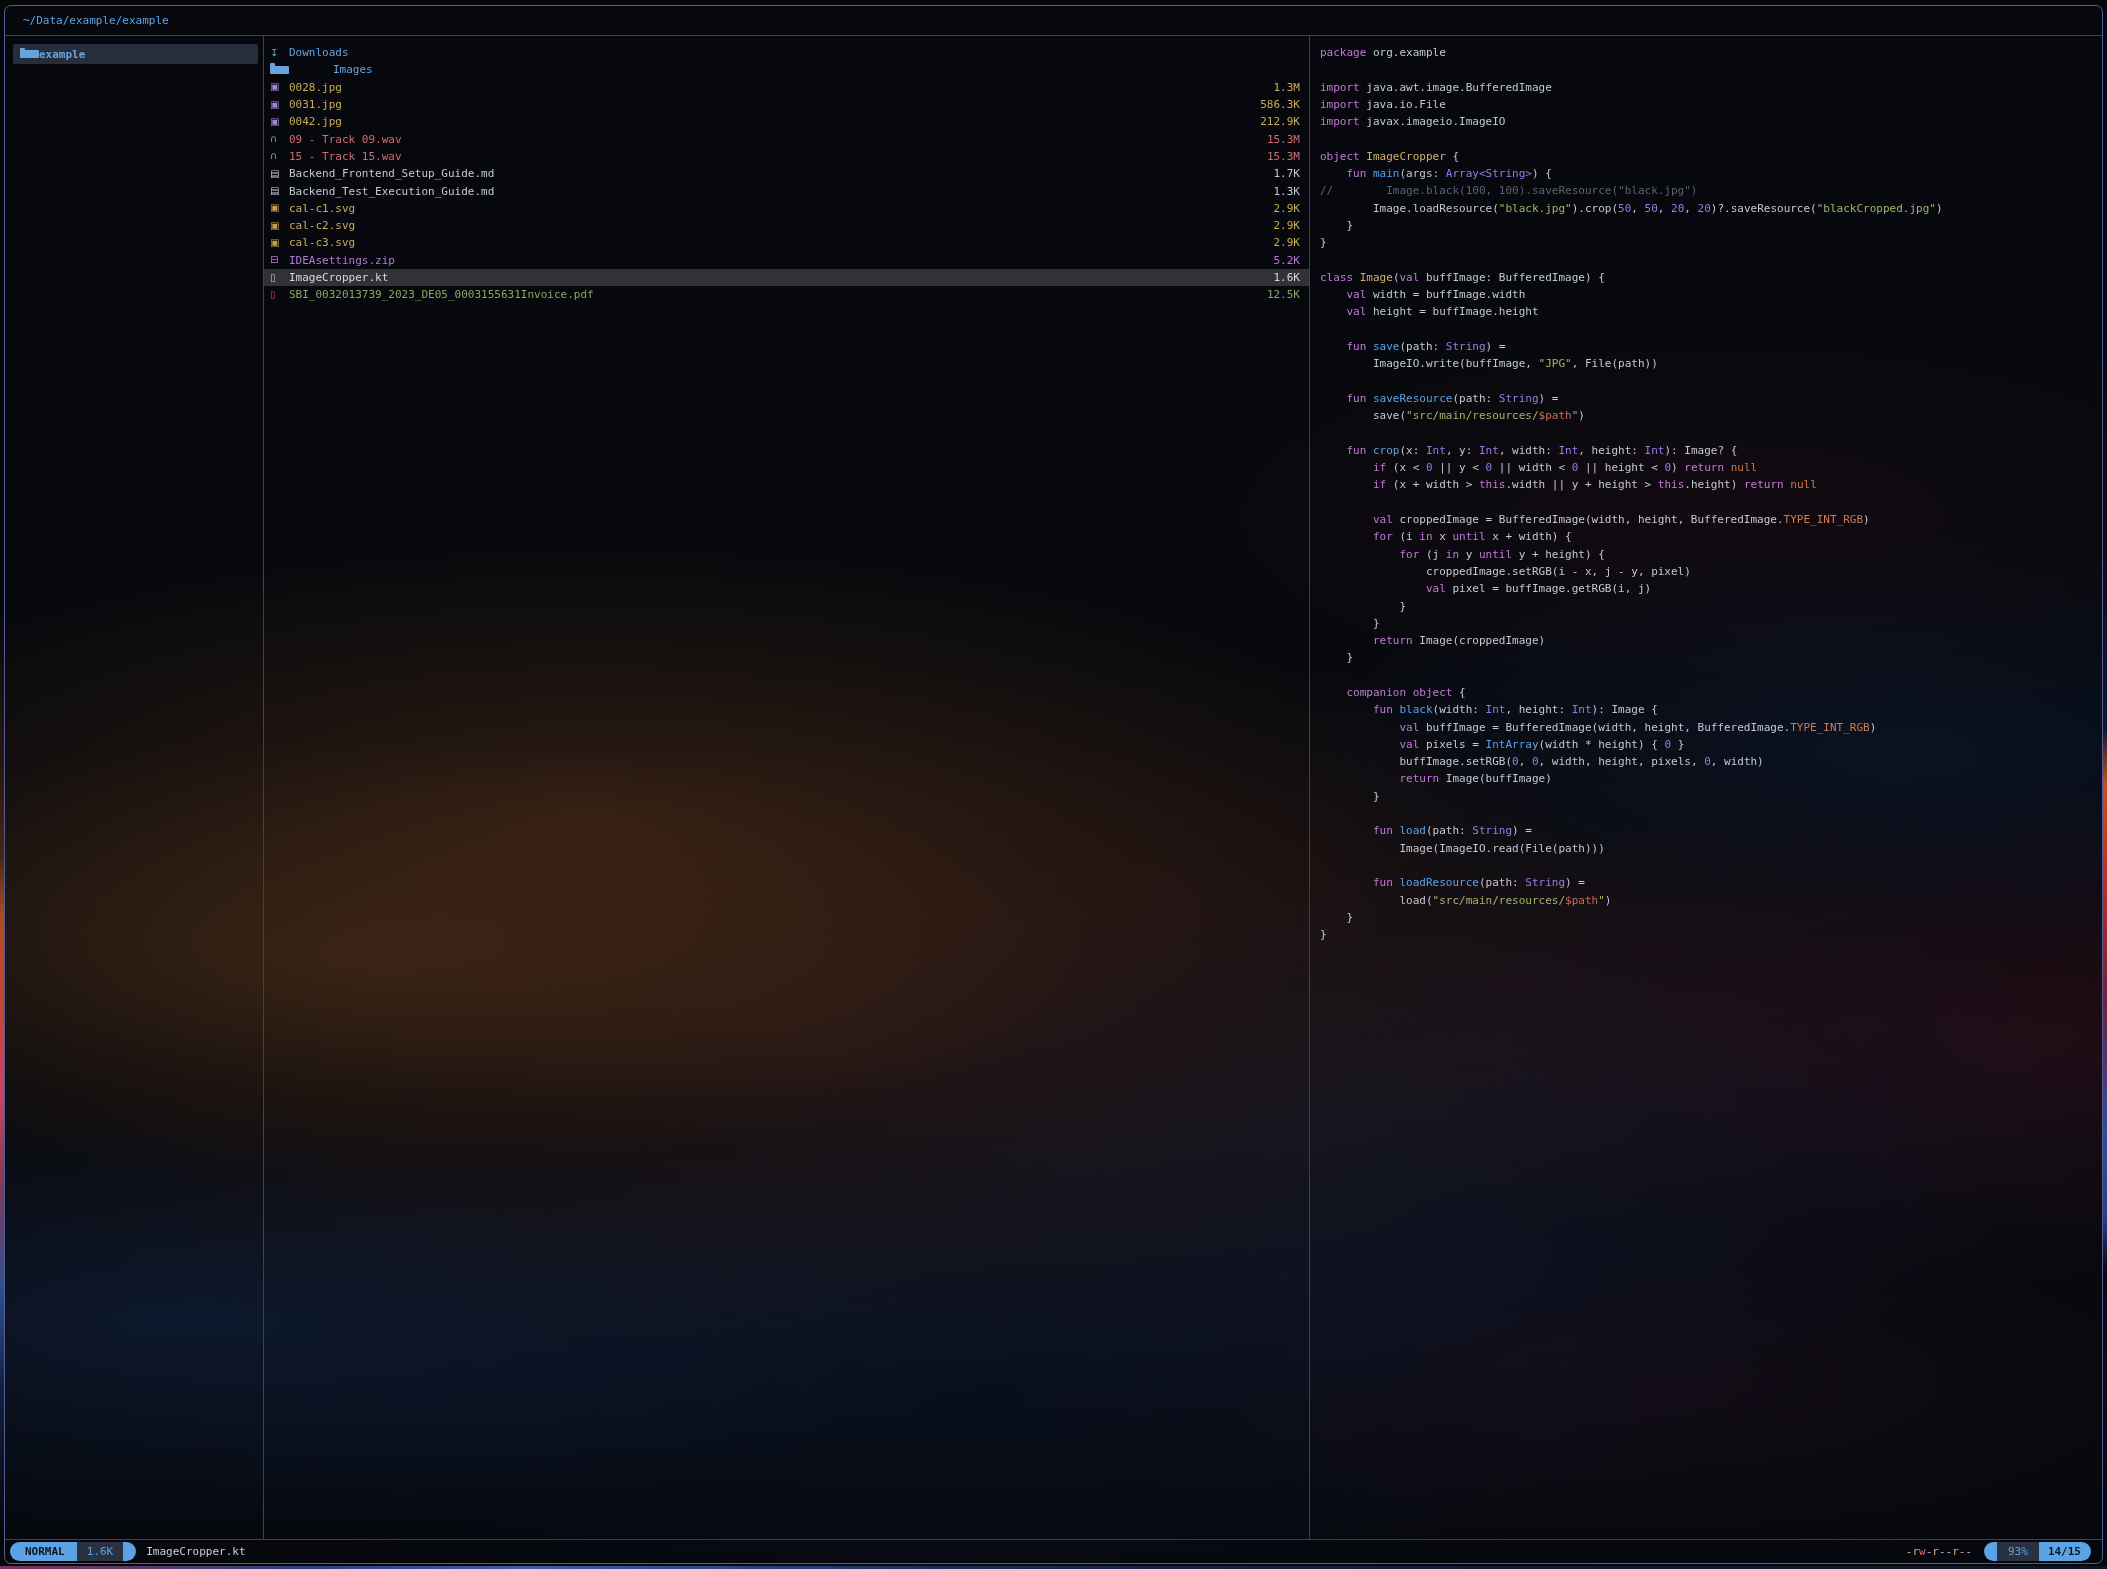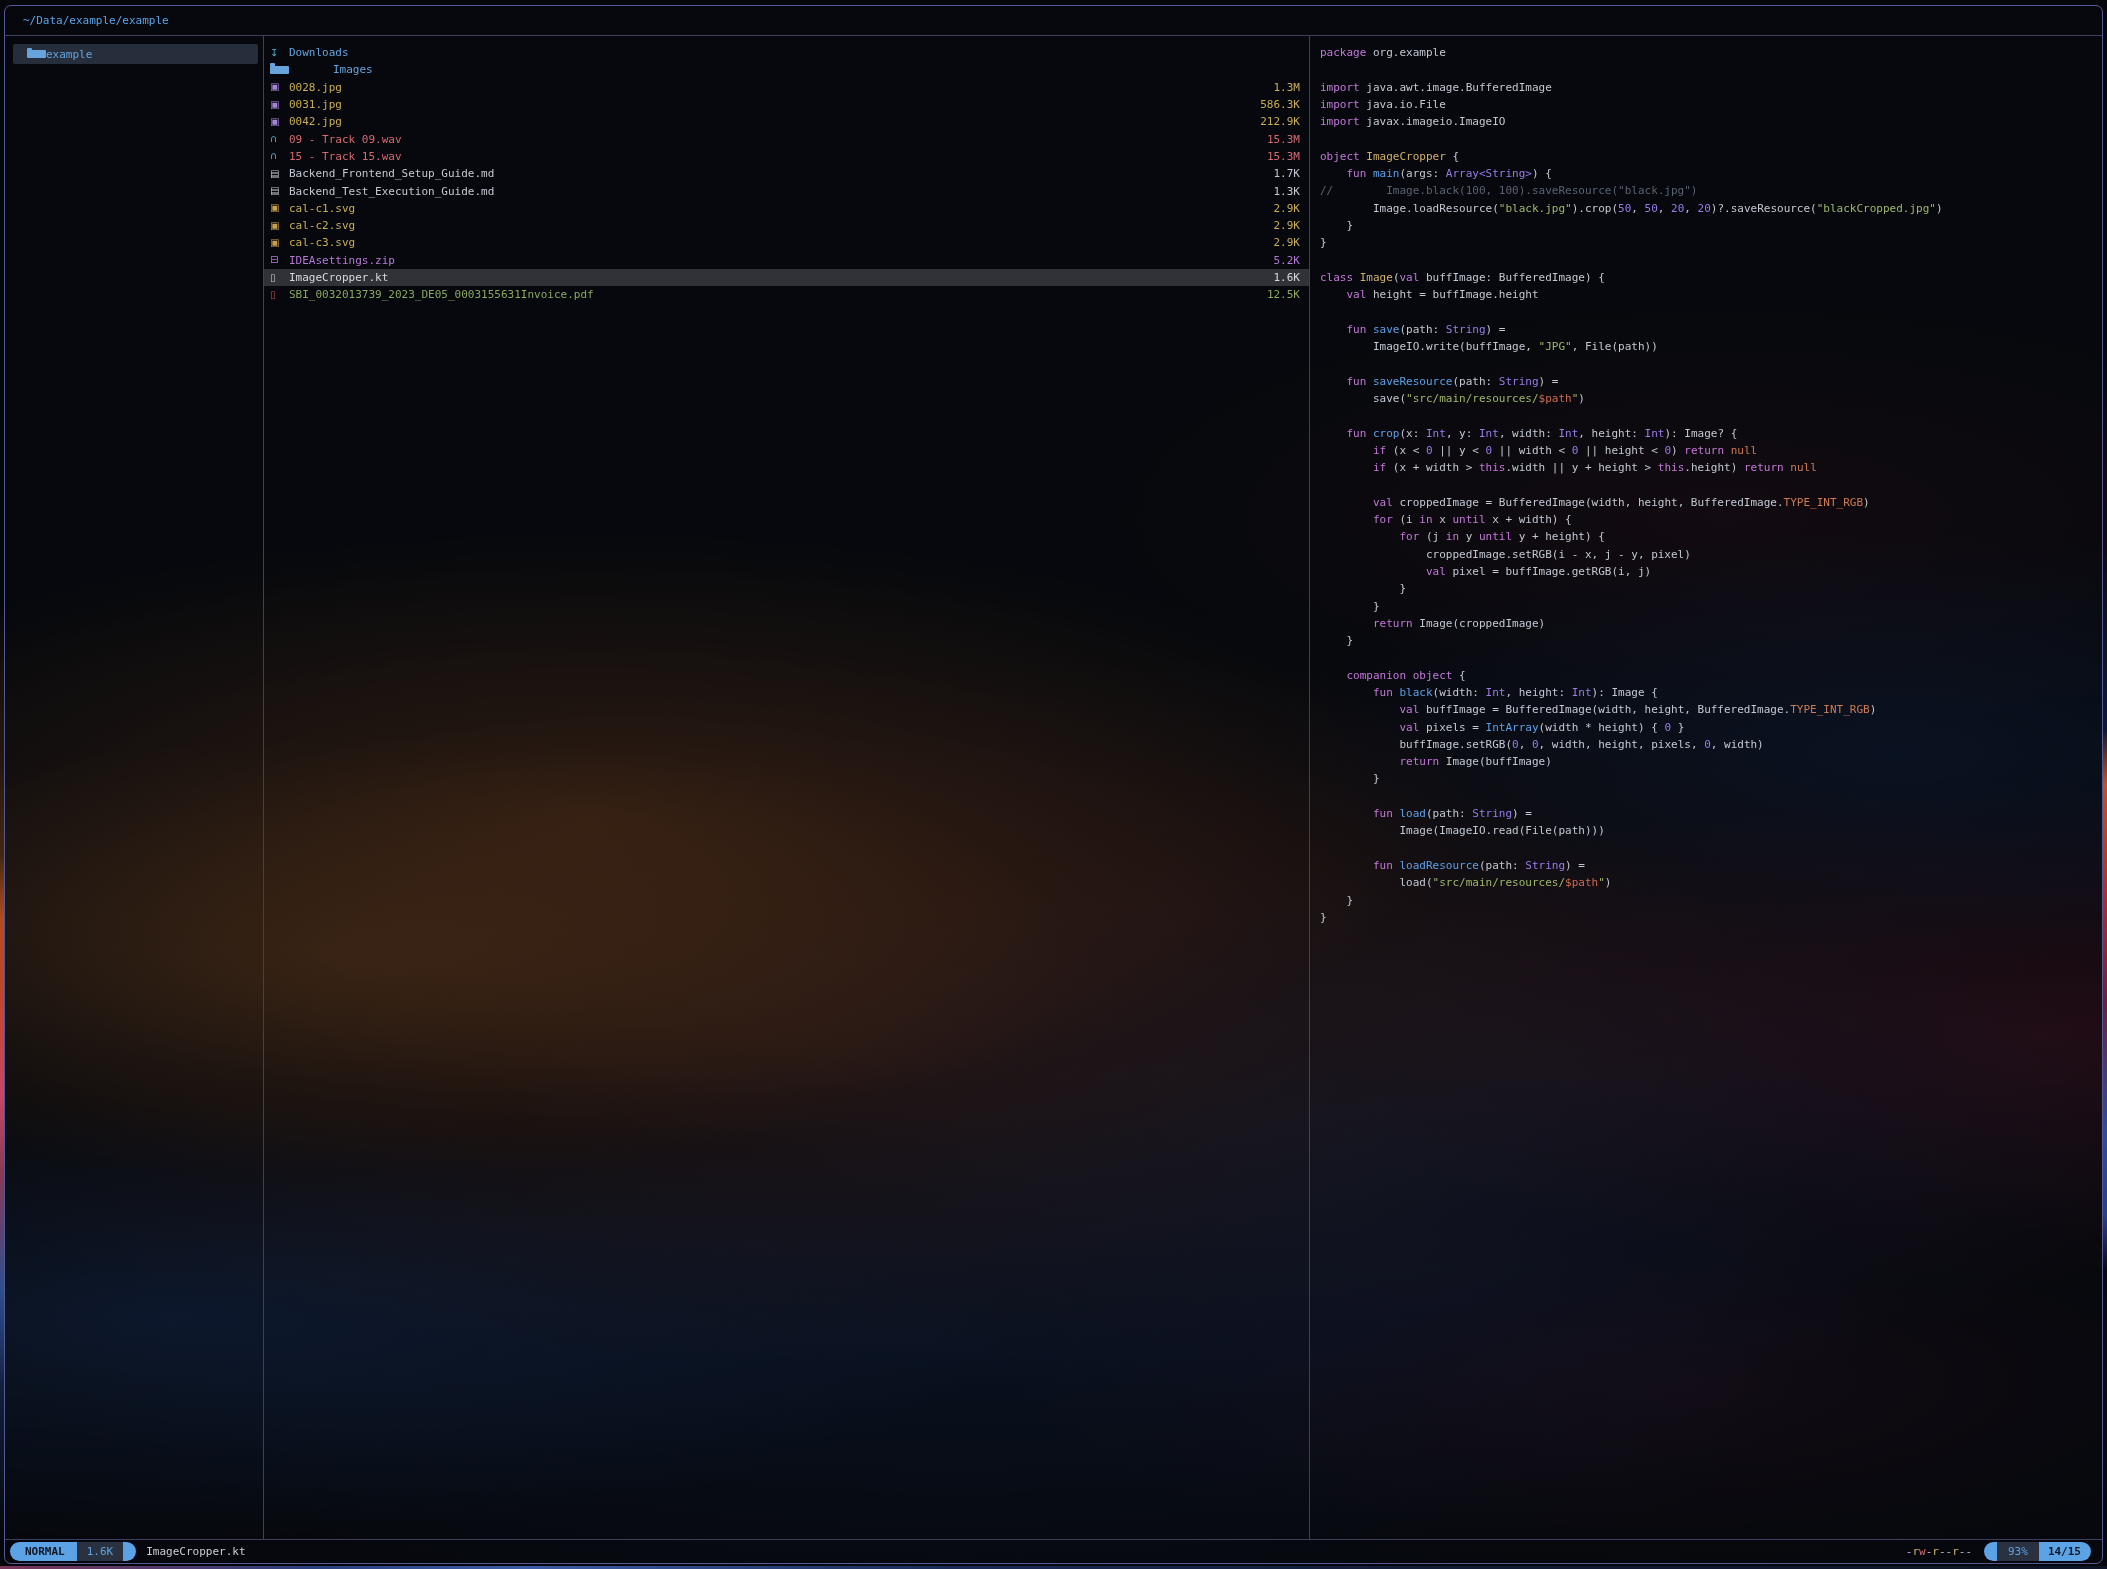--- a/index.html
+++ b/index.html
@@ -45,21 +45,21 @@
     border-bottom:1px solid var(--inner-border,#3b4060);}
   #title-path{color:var(--titlebar-text,#5ca3e6);}
   #panes{flex:1 1 auto;display:flex;min-height:0;border-bottom:1px solid var(--inner-border,#3b4060);}
   .pane{box-sizing:border-box;overflow:hidden;}
   #pane-parent{flex:0 0 259px;border-right:1px solid var(--inner-border,#3b4060);padding:8px 5px 0 8px;}
   #pane-files{flex:0 0 1046px;border-right:1px solid var(--inner-border,#3b4060);padding:8px 0 0 0;}
   #pane-preview{flex:1 1 auto;padding:8px 0 0 10px;}
 
   
   .frow{display:flex;align-items:center;height:17.3px;padding:0 9px 0 6px;white-space:nowrap;}
-  #pane-parent .frow{height:20px;padding:0 4px 0 14px;}
+  #pane-parent .frow{height:20px;padding:0 4px 0 7px;font-weight:bold;}
   #pane-parent .frow.sel{background:var(--selected-parent-bg,#262d3b);border-radius:2px;}
   #pane-files .frow.sel{background:var(--selected-file-bg,#303237);}
   .ficon{position:relative;flex:0 0 19px;width:19px;display:flex;align-items:center;
     font-size:10px;line-height:10px;font-family:"DejaVu Sans",sans-serif;}
   .shape-folder{width:11px;height:8px;border-radius:1px;}
   .shape-folder::before{content:"";position:absolute;top:-2.5px;left:0;width:5px;height:3px;
     border-radius:1px 1px 0 0;background:inherit;}
   .fname{flex:0 1 auto;overflow:hidden;text-overflow:ellipsis;}
   .fsize{margin-left:auto;padding-left:8px;}
 
@@ -195,20 +195,21 @@
           <div class="cl"><span class="tok-kw" style="color: rgb(196, 120, 216);">import</span><span class="tok-tx" style="color: rgb(195, 200, 210);"> javax.imageio.ImageIO</span></div>
           <div class="cl">&nbsp;</div>
           <div class="cl"><span class="tok-kw" style="color: rgb(196, 120, 216);">object</span><span class="tok-cls" style="color: rgb(211, 176, 106);"> ImageCropper</span><span class="tok-tx" style="color: rgb(195, 200, 210);"> {</span></div>
           <div class="cl"><span class="tok-tx" style="color: rgb(195, 200, 210);">    </span><span class="tok-kw" style="color: rgb(196, 120, 216);">fun</span><span class="tok-fn" style="color: rgb(92, 160, 232);"> main</span><span class="tok-tx" style="color: rgb(195, 200, 210);">(args: </span><span class="tok-ty" style="color: rgb(154, 124, 232);">Array&lt;String&gt;</span><span class="tok-tx" style="color: rgb(195, 200, 210);">) {</span></div>
           <div class="cl"><span class="tok-cm" style="color: rgb(90, 99, 114);">//        Image.black(100, 100).saveResource("black.jpg")</span></div>
           <div class="cl"><span class="tok-tx" style="color: rgb(195, 200, 210);">        Image.loadResource(</span><span class="tok-str" style="color: rgb(159, 183, 106);">"black.jpg"</span><span class="tok-tx" style="color: rgb(195, 200, 210);">).crop(</span><span class="tok-num" style="color: rgb(154, 124, 232);">50</span><span class="tok-tx" style="color: rgb(195, 200, 210);">, </span><span class="tok-num" style="color: rgb(154, 124, 232);">50</span><span class="tok-tx" style="color: rgb(195, 200, 210);">, </span><span class="tok-num" style="color: rgb(154, 124, 232);">20</span><span class="tok-tx" style="color: rgb(195, 200, 210);">, </span><span class="tok-num" style="color: rgb(154, 124, 232);">20</span><span class="tok-tx" style="color: rgb(195, 200, 210);">)?.saveResource(</span><span class="tok-str" style="color: rgb(159, 183, 106);">"blackCropped.jpg"</span><span class="tok-tx" style="color: rgb(195, 200, 210);">)</span></div>
           <div class="cl"><span class="tok-tx" style="color: rgb(195, 200, 210);">    }</span></div>
           <div class="cl"><span class="tok-tx" style="color: rgb(195, 200, 210);">}</span></div>
           <div class="cl">&nbsp;</div>
           <div class="cl"><span class="tok-kw" style="color: rgb(196, 120, 216);">class</span><span class="tok-cls" style="color: rgb(211, 176, 106);"> Image</span><span class="tok-tx" style="color: rgb(195, 200, 210);">(</span><span class="tok-kw" style="color: rgb(196, 120, 216);">val</span><span class="tok-tx" style="color: rgb(195, 200, 210);"> buffImage: BufferedImage) {</span></div>
+          <div class="cl"><span class="tok-tx" style="color: rgb(195, 200, 210);">    </span><span class="tok-kw" style="color: rgb(196, 120, 216);">val</span><span class="tok-tx" style="color: rgb(195, 200, 210);"> width = buffImage.width</span></div>
           <div class="cl"><span class="tok-tx" style="color: rgb(195, 200, 210);">    </span><span class="tok-kw" style="color: rgb(196, 120, 216);">val</span><span class="tok-tx" style="color: rgb(195, 200, 210);"> height = buffImage.height</span></div>
           <div class="cl">&nbsp;</div>
           <div class="cl"><span class="tok-tx" style="color: rgb(195, 200, 210);">    </span><span class="tok-kw" style="color: rgb(196, 120, 216);">fun</span><span class="tok-fn" style="color: rgb(92, 160, 232);"> save</span><span class="tok-tx" style="color: rgb(195, 200, 210);">(path: </span><span class="tok-ty" style="color: rgb(154, 124, 232);">String</span><span class="tok-tx" style="color: rgb(195, 200, 210);">) =</span></div>
           <div class="cl"><span class="tok-tx" style="color: rgb(195, 200, 210);">        ImageIO.write(buffImage, </span><span class="tok-str" style="color: rgb(159, 183, 106);">"JPG"</span><span class="tok-tx" style="color: rgb(195, 200, 210);">, File(path))</span></div>
           <div class="cl">&nbsp;</div>
           <div class="cl"><span class="tok-tx" style="color: rgb(195, 200, 210);">    </span><span class="tok-kw" style="color: rgb(196, 120, 216);">fun</span><span class="tok-fn" style="color: rgb(92, 160, 232);"> saveResource</span><span class="tok-tx" style="color: rgb(195, 200, 210);">(path: </span><span class="tok-ty" style="color: rgb(154, 124, 232);">String</span><span class="tok-tx" style="color: rgb(195, 200, 210);">) =</span></div>
           <div class="cl"><span class="tok-tx" style="color: rgb(195, 200, 210);">        save(</span><span class="tok-str" style="color: rgb(159, 183, 106);">"src/main/resources/</span><span class="tok-interp" style="color: rgb(205, 106, 82);">$path</span><span class="tok-str" style="color: rgb(159, 183, 106);">"</span><span class="tok-tx" style="color: rgb(195, 200, 210);">)</span></div>
           <div class="cl">&nbsp;</div>
           <div class="cl"><span class="tok-tx" style="color: rgb(195, 200, 210);">    </span><span class="tok-kw" style="color: rgb(196, 120, 216);">fun</span><span class="tok-fn" style="color: rgb(92, 160, 232);"> crop</span><span class="tok-tx" style="color: rgb(195, 200, 210);">(x: </span><span class="tok-ty" style="color: rgb(154, 124, 232);">Int</span><span class="tok-tx" style="color: rgb(195, 200, 210);">, y: </span><span class="tok-ty" style="color: rgb(154, 124, 232);">Int</span><span class="tok-tx" style="color: rgb(195, 200, 210);">, width: </span><span class="tok-ty" style="color: rgb(154, 124, 232);">Int</span><span class="tok-tx" style="color: rgb(195, 200, 210);">, height: </span><span class="tok-ty" style="color: rgb(154, 124, 232);">Int</span><span class="tok-tx" style="color: rgb(195, 200, 210);">): Image? {</span></div>
           <div class="cl"><span class="tok-tx" style="color: rgb(195, 200, 210);">        </span><span class="tok-kw" style="color: rgb(196, 120, 216);">if</span><span class="tok-tx" style="color: rgb(195, 200, 210);"> (x &lt; </span><span class="tok-num" style="color: rgb(154, 124, 232);">0</span><span class="tok-tx" style="color: rgb(195, 200, 210);"> || y &lt; </span><span class="tok-num" style="color: rgb(154, 124, 232);">0</span><span class="tok-tx" style="color: rgb(195, 200, 210);"> || width &lt; </span><span class="tok-num" style="color: rgb(154, 124, 232);">0</span><span class="tok-tx" style="color: rgb(195, 200, 210);"> || height &lt; </span><span class="tok-num" style="color: rgb(154, 124, 232);">0</span><span class="tok-tx" style="color: rgb(195, 200, 210);">) </span><span class="tok-kw" style="color: rgb(196, 120, 216);">return</span><span class="tok-cons" style="color: rgb(205, 123, 82);"> null</span></div>

